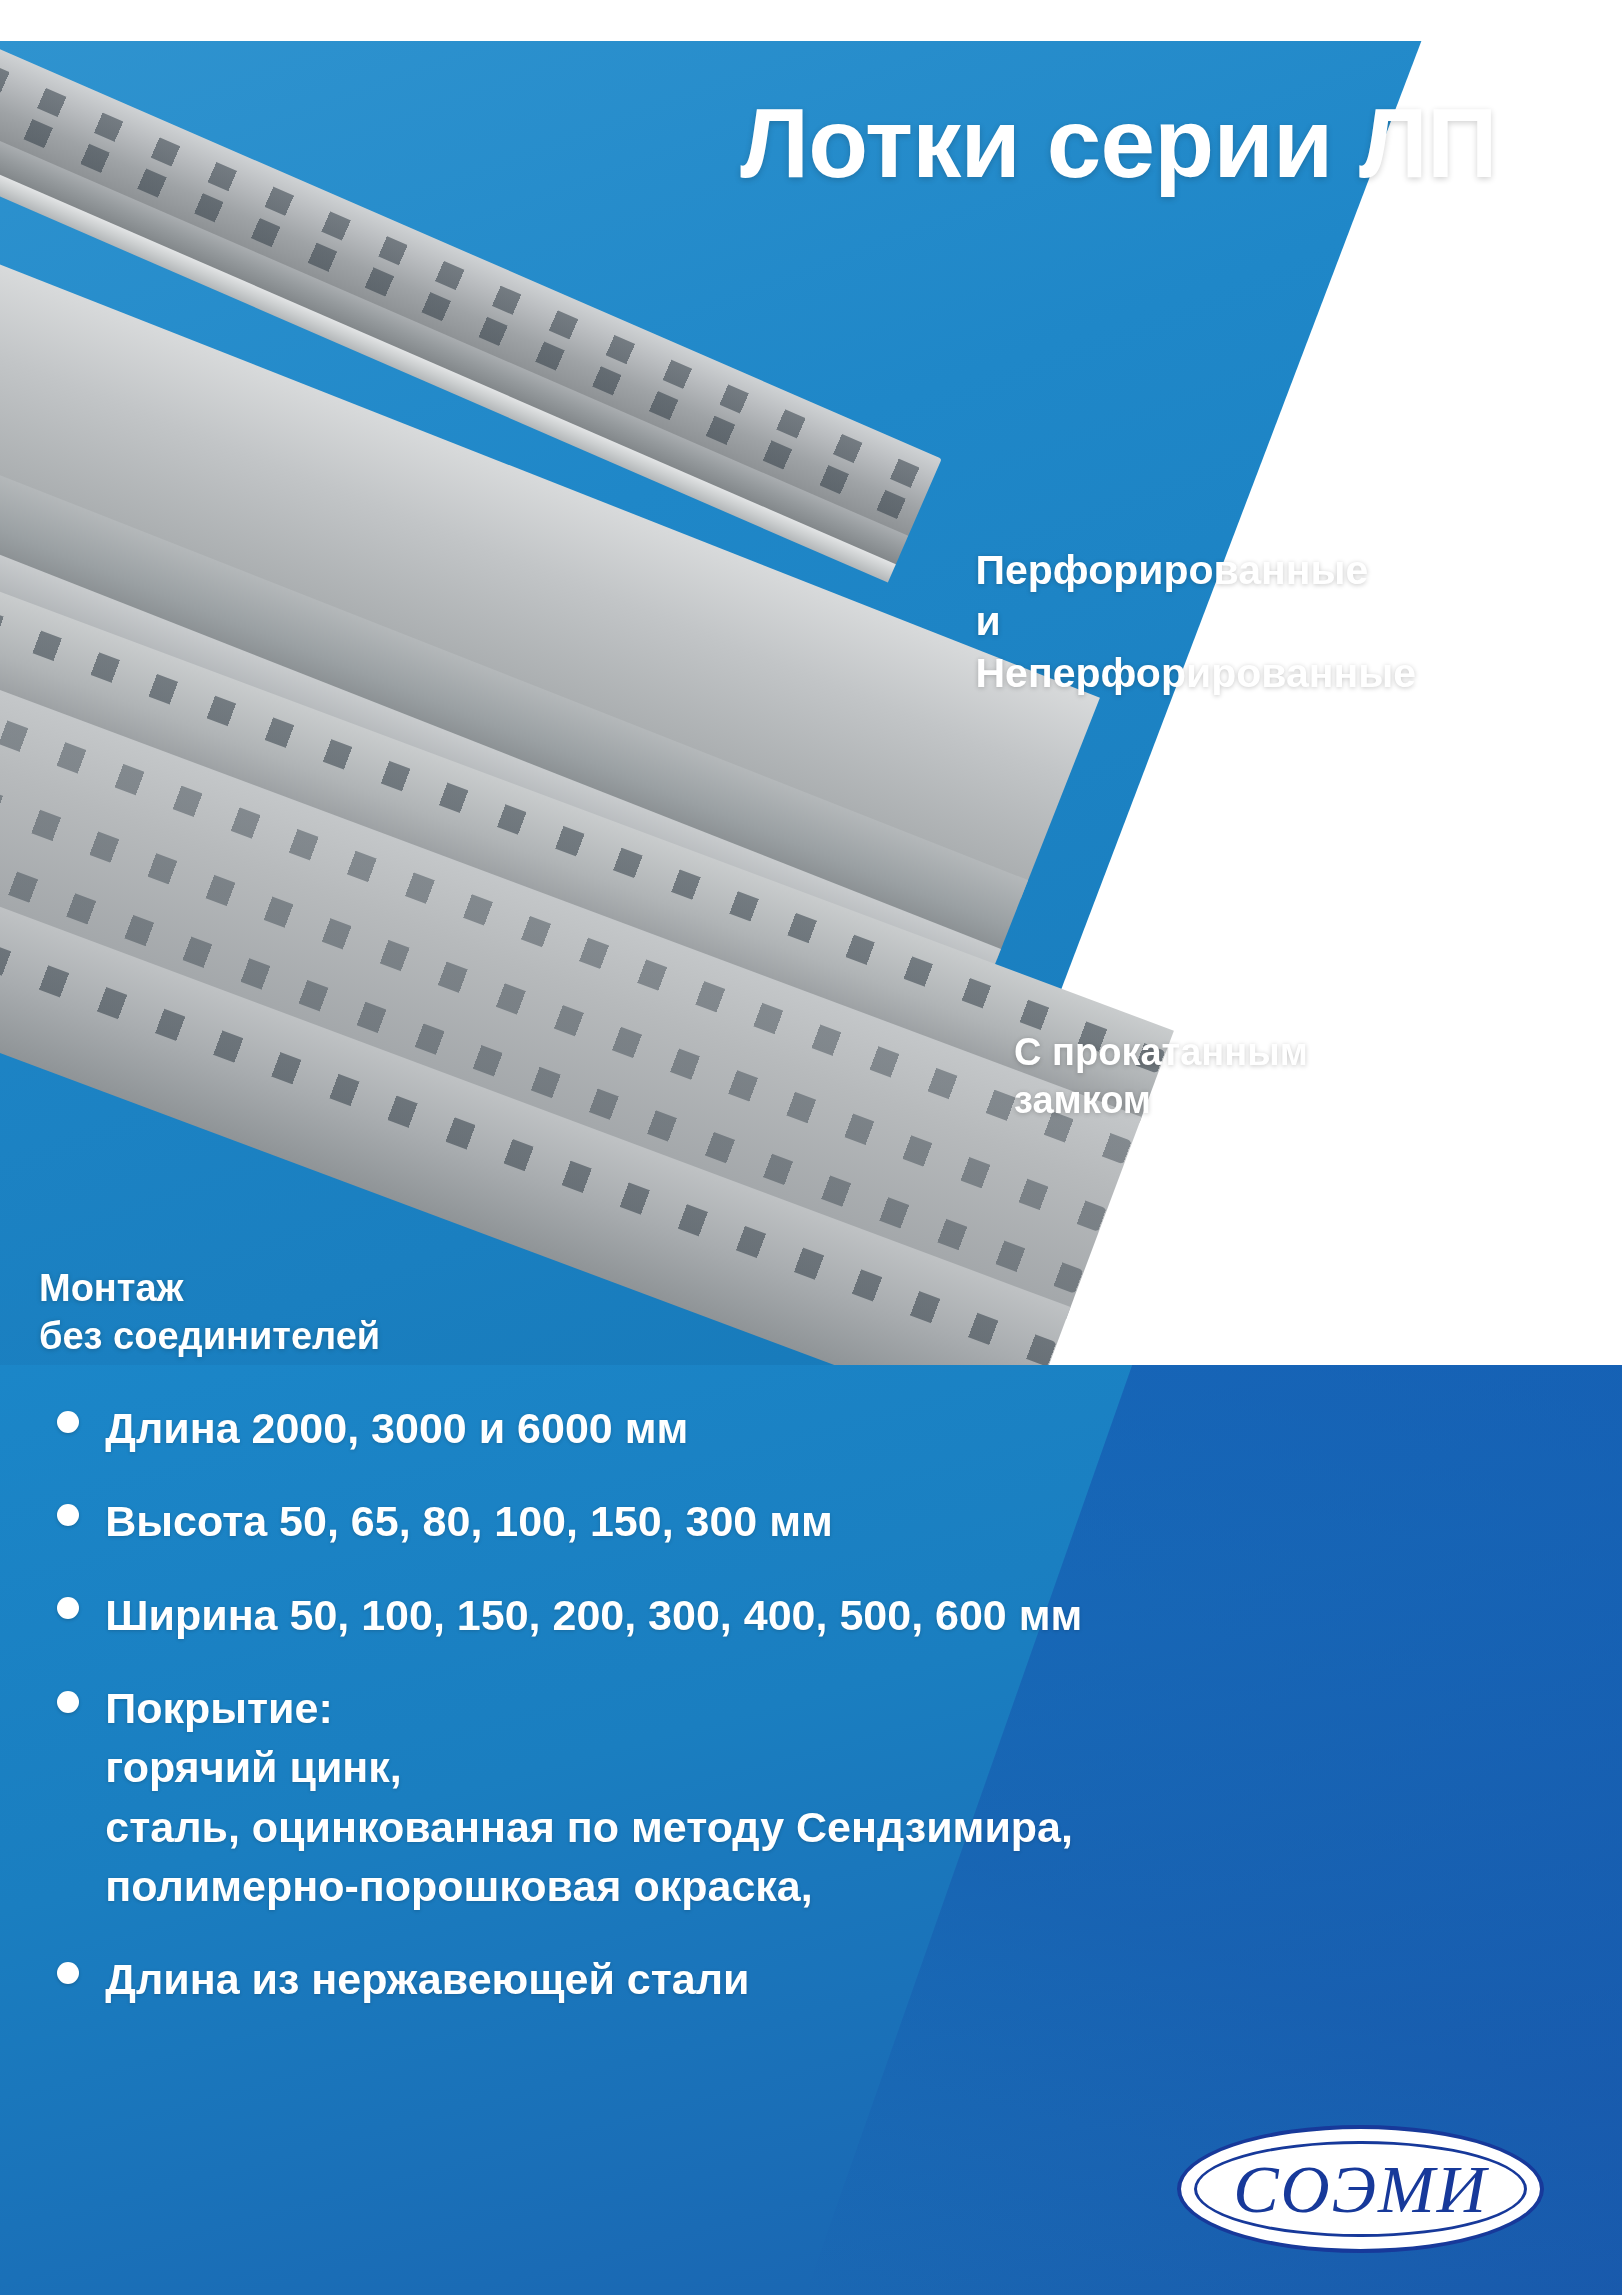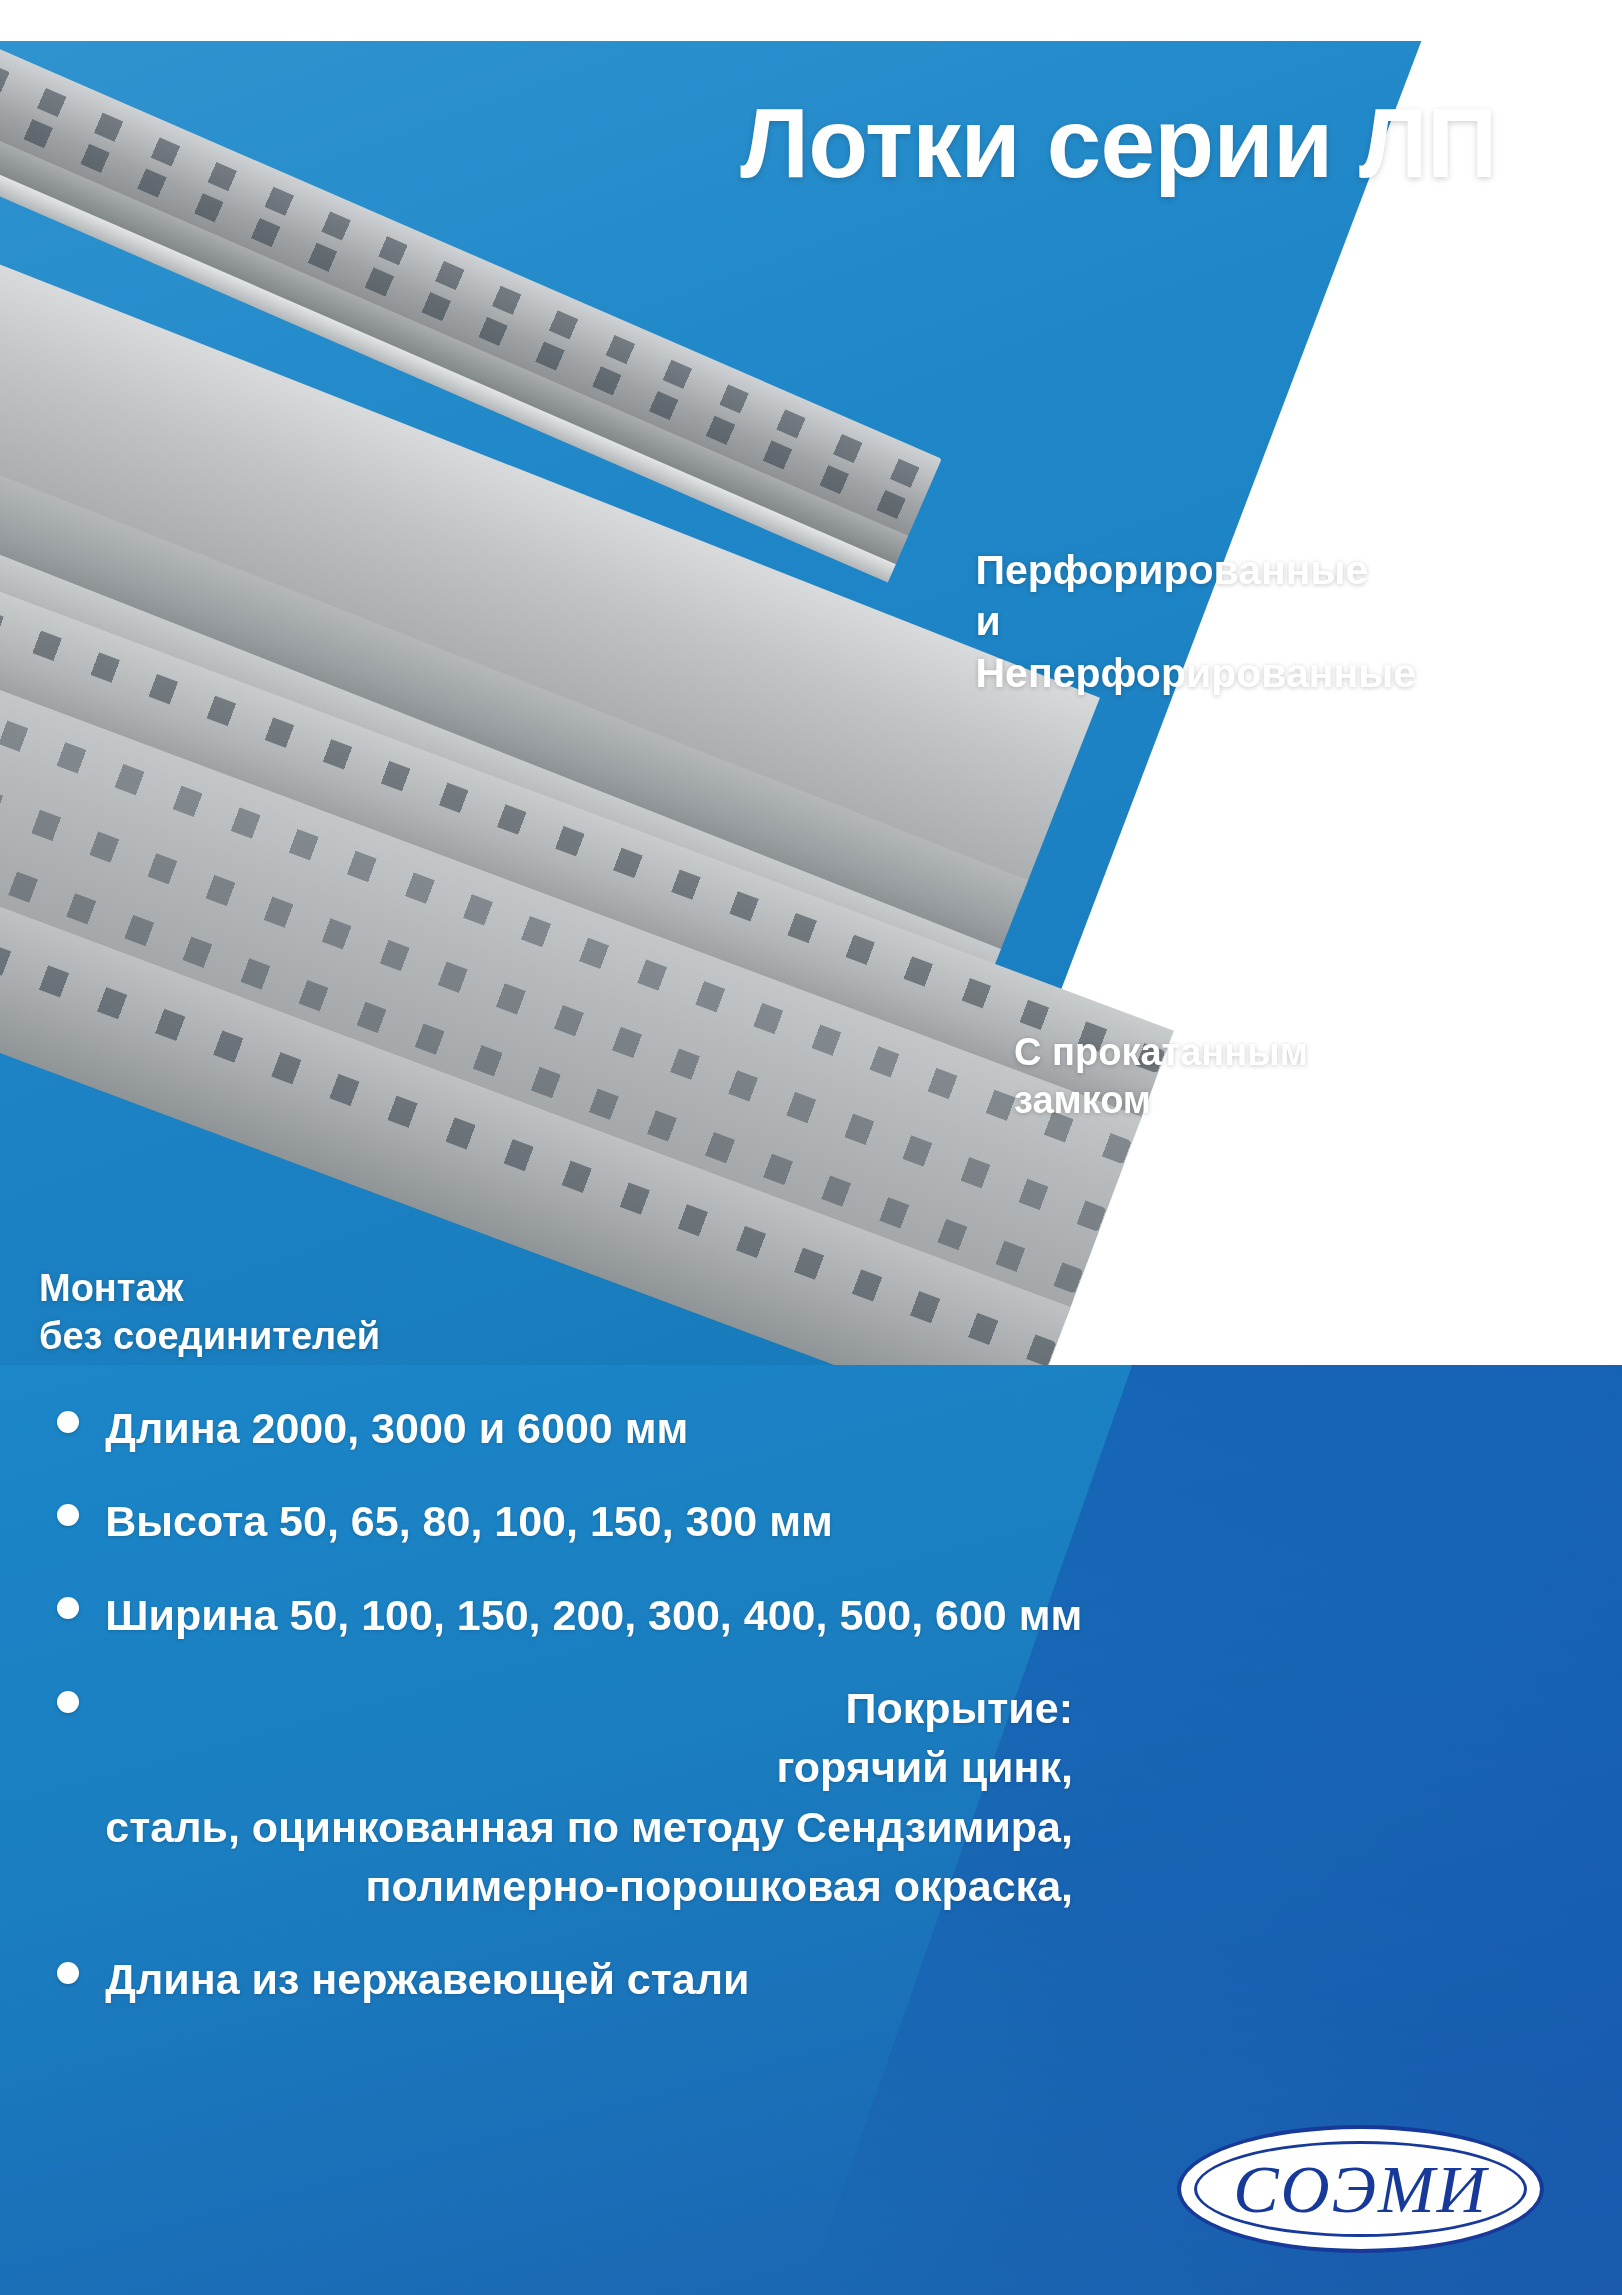--- a/index.html
+++ b/index.html
@@ -201,21 +201,20 @@
     clip-path: polygon(100% 0%, 100% 100%, 0% 100%, 40% 0%);
   }
   .spec-list {
     position: absolute;
     left: 39px;
     top: 34px;
     width: 1309px;
     list-style: none;
     margin: 0;
     padding: 0;
-    text-align: right;
   }
   .spec-item {
     display: flex;
     align-items: flex-start;
     margin-bottom: 34px;
     color: #ffffff;
   }
   .bullet {
     width: 22px;
     height: 22px;

